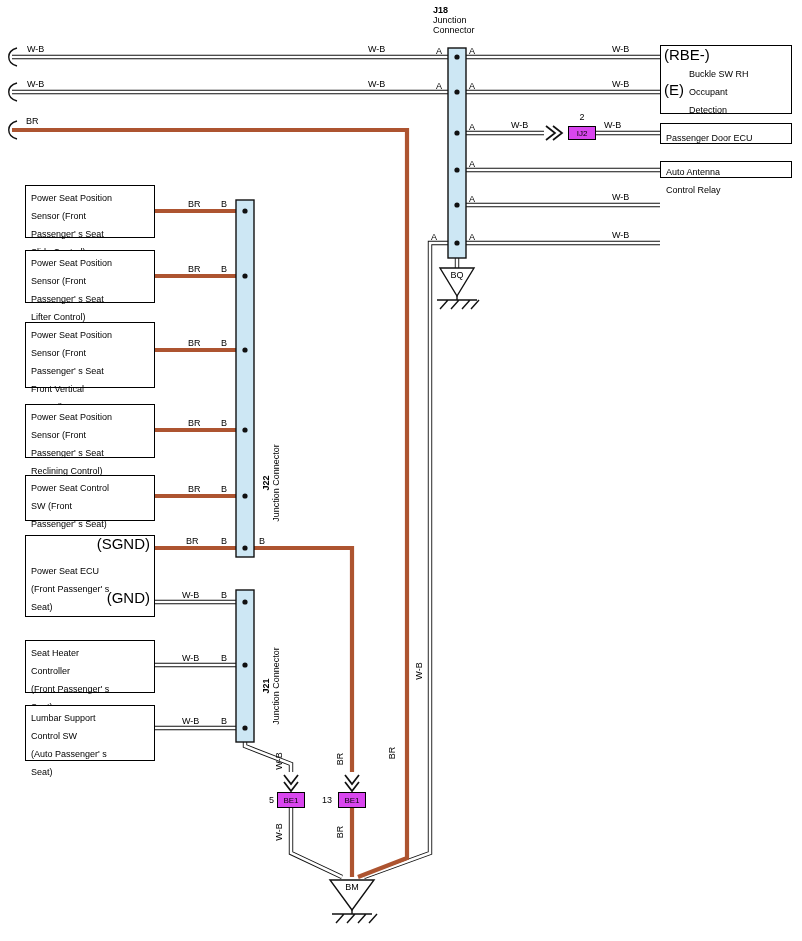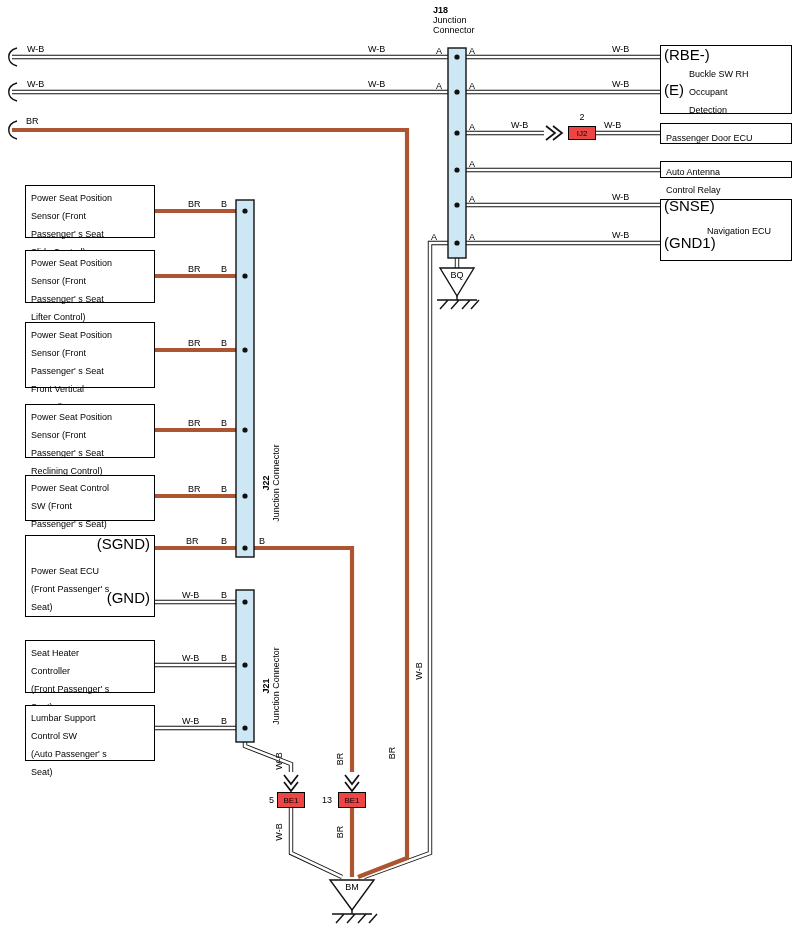--- a/index.html
+++ b/index.html
@@ -15,21 +15,21 @@
   .chev { fill:none; stroke:var(--line,#111); stroke-width:1.7; }
   .jbar { fill:var(--junction-fill,#cde7f4); stroke:var(--line,#111); stroke-width:1.4; }
   .dot  { fill:var(--line,#111); }
   
   .box  { position:absolute; border:1.5px solid #000; background:#fff; }
   .btxt { font-size:9px; line-height:18px; padding:3px 2px 0 5px; }
   .mlines { white-space:pre-line; }
   .lbl  { position:absolute; font-size:9px; line-height:10px; white-space:nowrap; }
   .vlbl { width:30px; text-align:center; transform:rotate(-90deg); }
   .term { position:absolute; font-size:15px; line-height:10px; white-space:nowrap; }
-  .cbox { position:absolute; border:1.2px solid #000; background:#ef4444; font-size:8px;
+  .cbox { position:absolute; border:1.2px solid #000; background:#d946ef; font-size:8px;
           display:flex; align-items:center; justify-content:center; }
   .jrot { position:absolute; width:96px; height:22px; text-align:center;
           transform:rotate(-90deg); font-size:9px; line-height:10px; }
   .bold { font-weight:bold; }
   .ctr  { text-align:center; }
   .rgt  { text-align:right; }
 </style>
 </head>
 <body>
 
@@ -151,25 +151,20 @@
 Detection
 Sensor</div>
   </div>
   <div class="box" style="left:660px;top:123px;width:132px;height:21px">
     <div class="btxt mlines" style="padding-top:5px">Passenger Door ECU</div>
   </div>
   <div class="box" style="left:660px;top:161px;width:132px;height:17px">
     <div class="btxt mlines" style="padding-top:1px">Auto Antenna
 Control Relay</div>
   </div>
-  <div class="box" style="left:660px;top:199px;width:132px;height:62px">
-    <div class="term" style="left:3px;top:1px">(SNSE)</div>
-    <div class="btxt mlines" style="position:absolute;left:46px;top:22px;padding:0">Navigation ECU</div>
-    <div class="term" style="left:3px;top:38px">(GND1)</div>
-  </div>
 
   <div class="box" style="left:25px;top:185px;width:130px;height:53px">
     <div class="btxt mlines">Power Seat Position
 Sensor (Front
 Passenger' s Seat
 Slide Control)</div>
   </div>
   <div class="box" style="left:25px;top:250px;width:130px;height:53px">
     <div class="btxt mlines">Power Seat Position
 Sensor (Front

